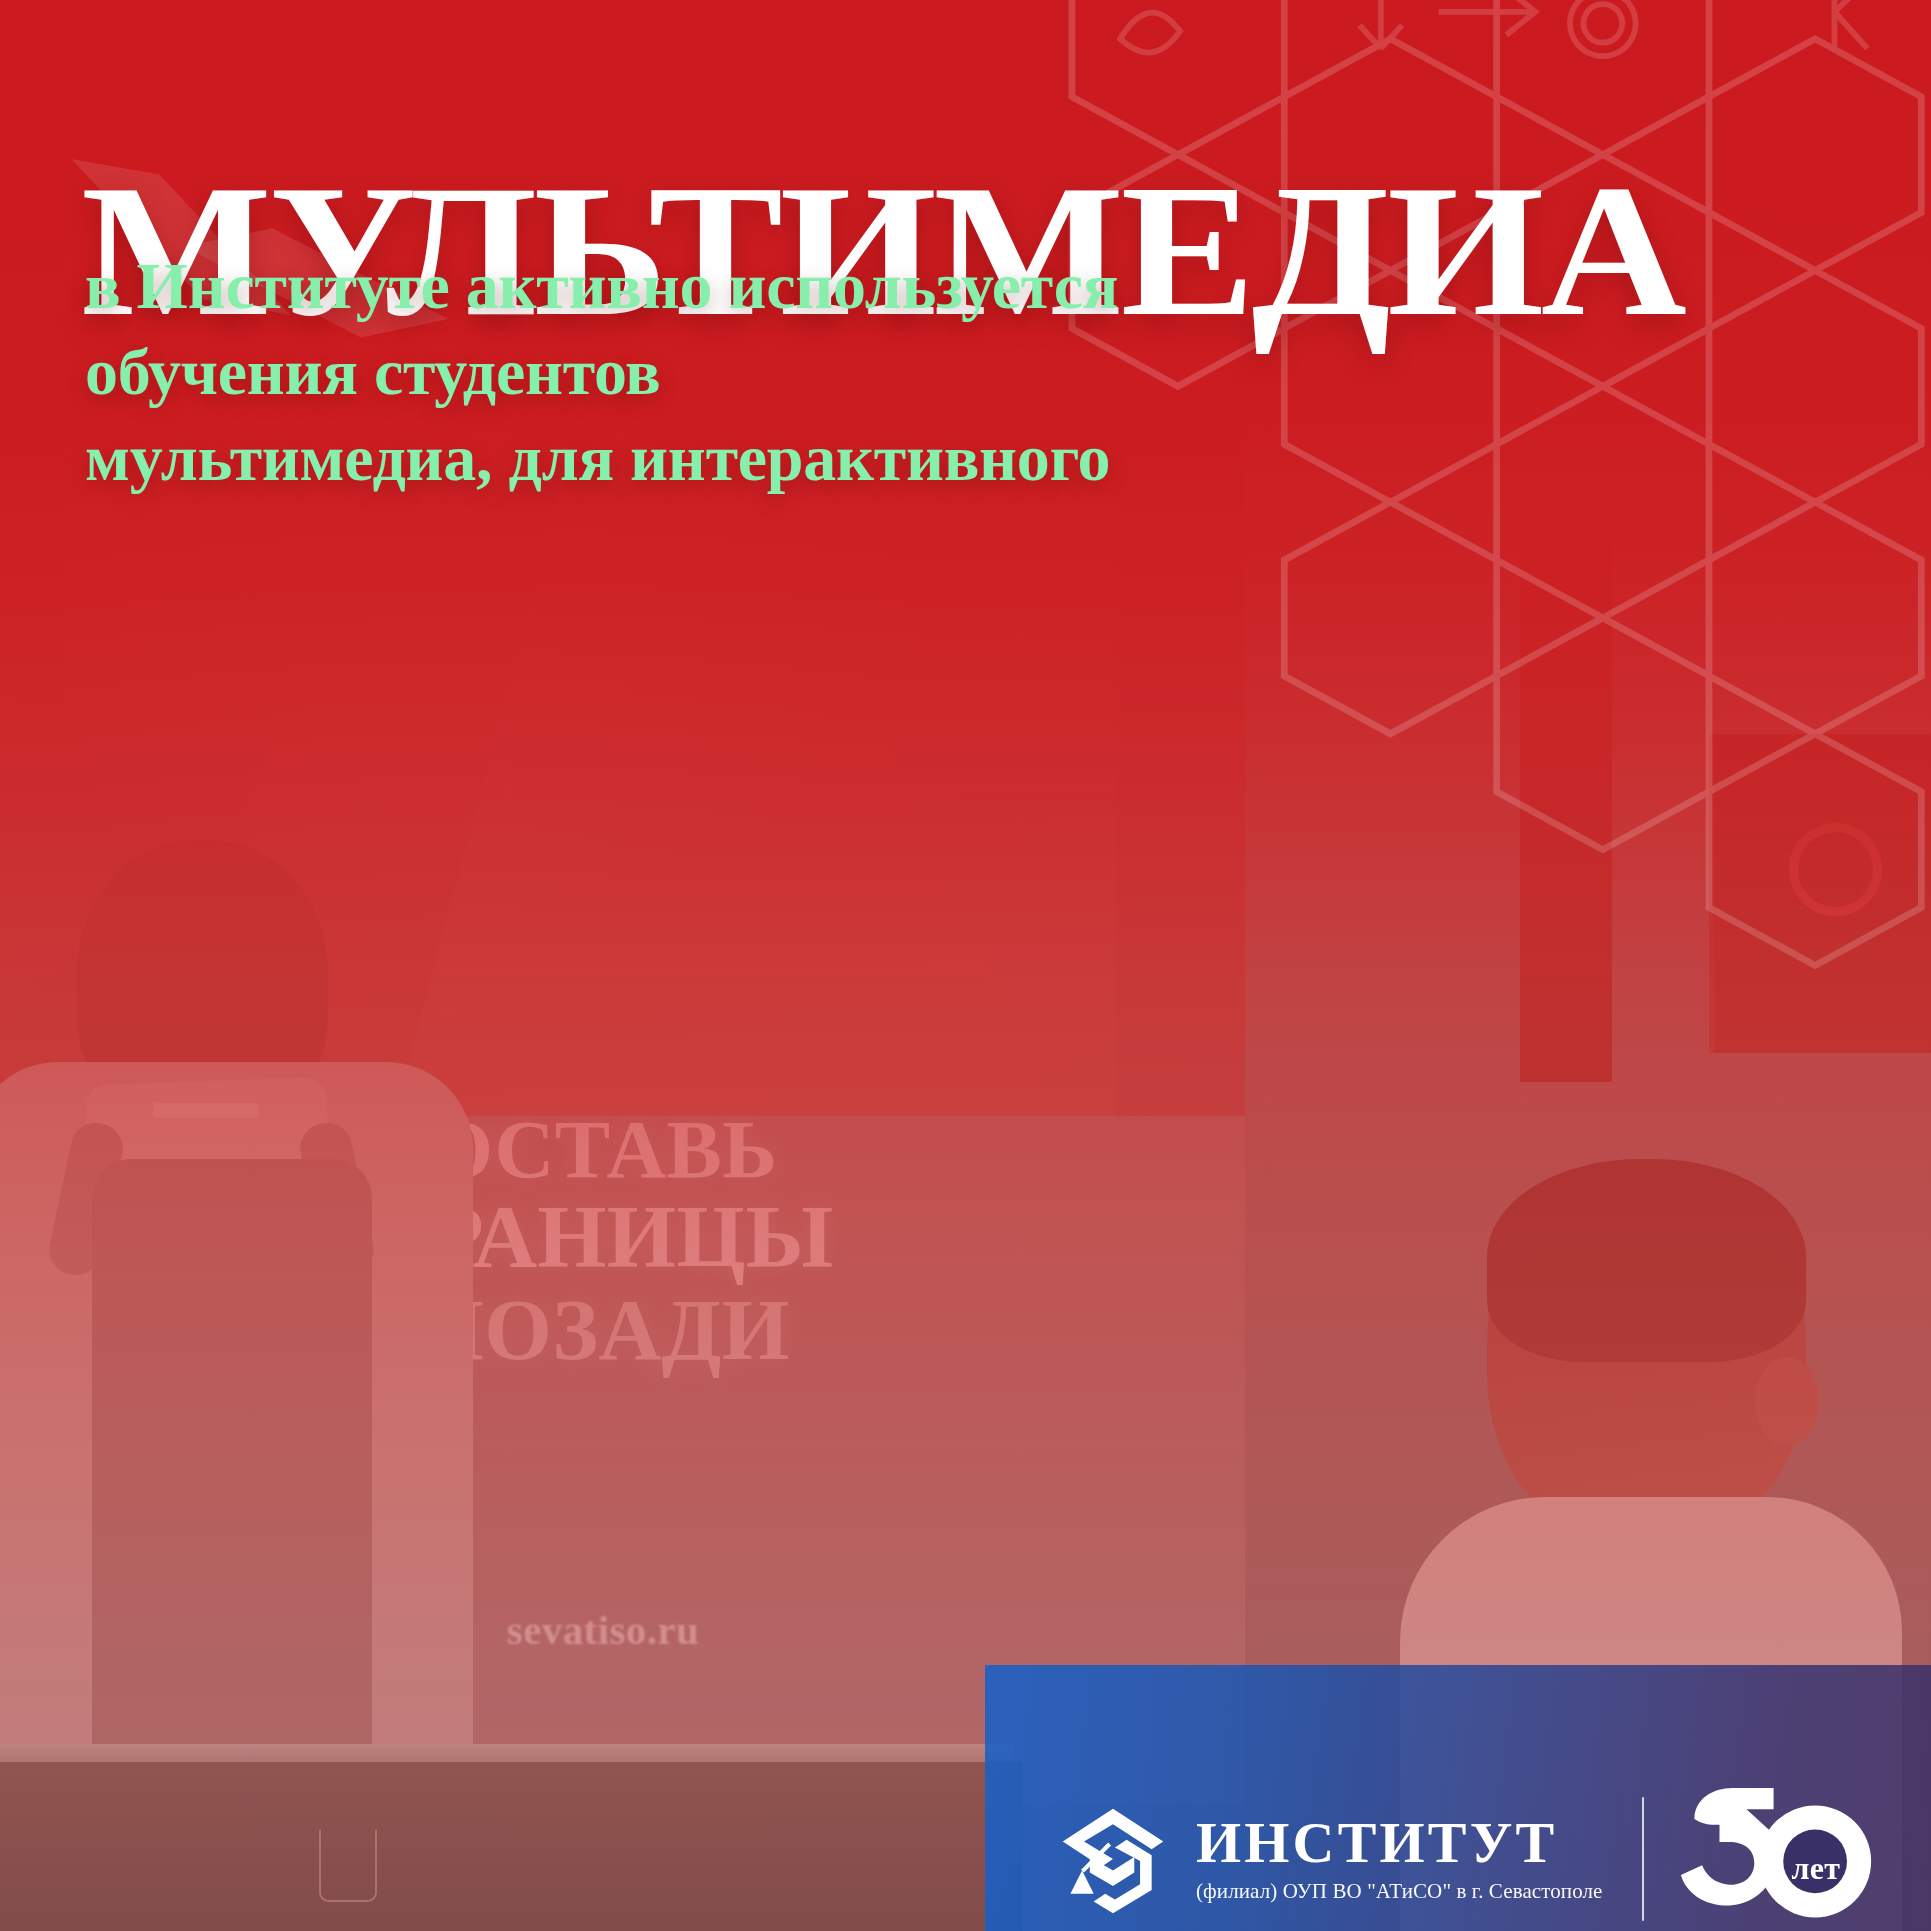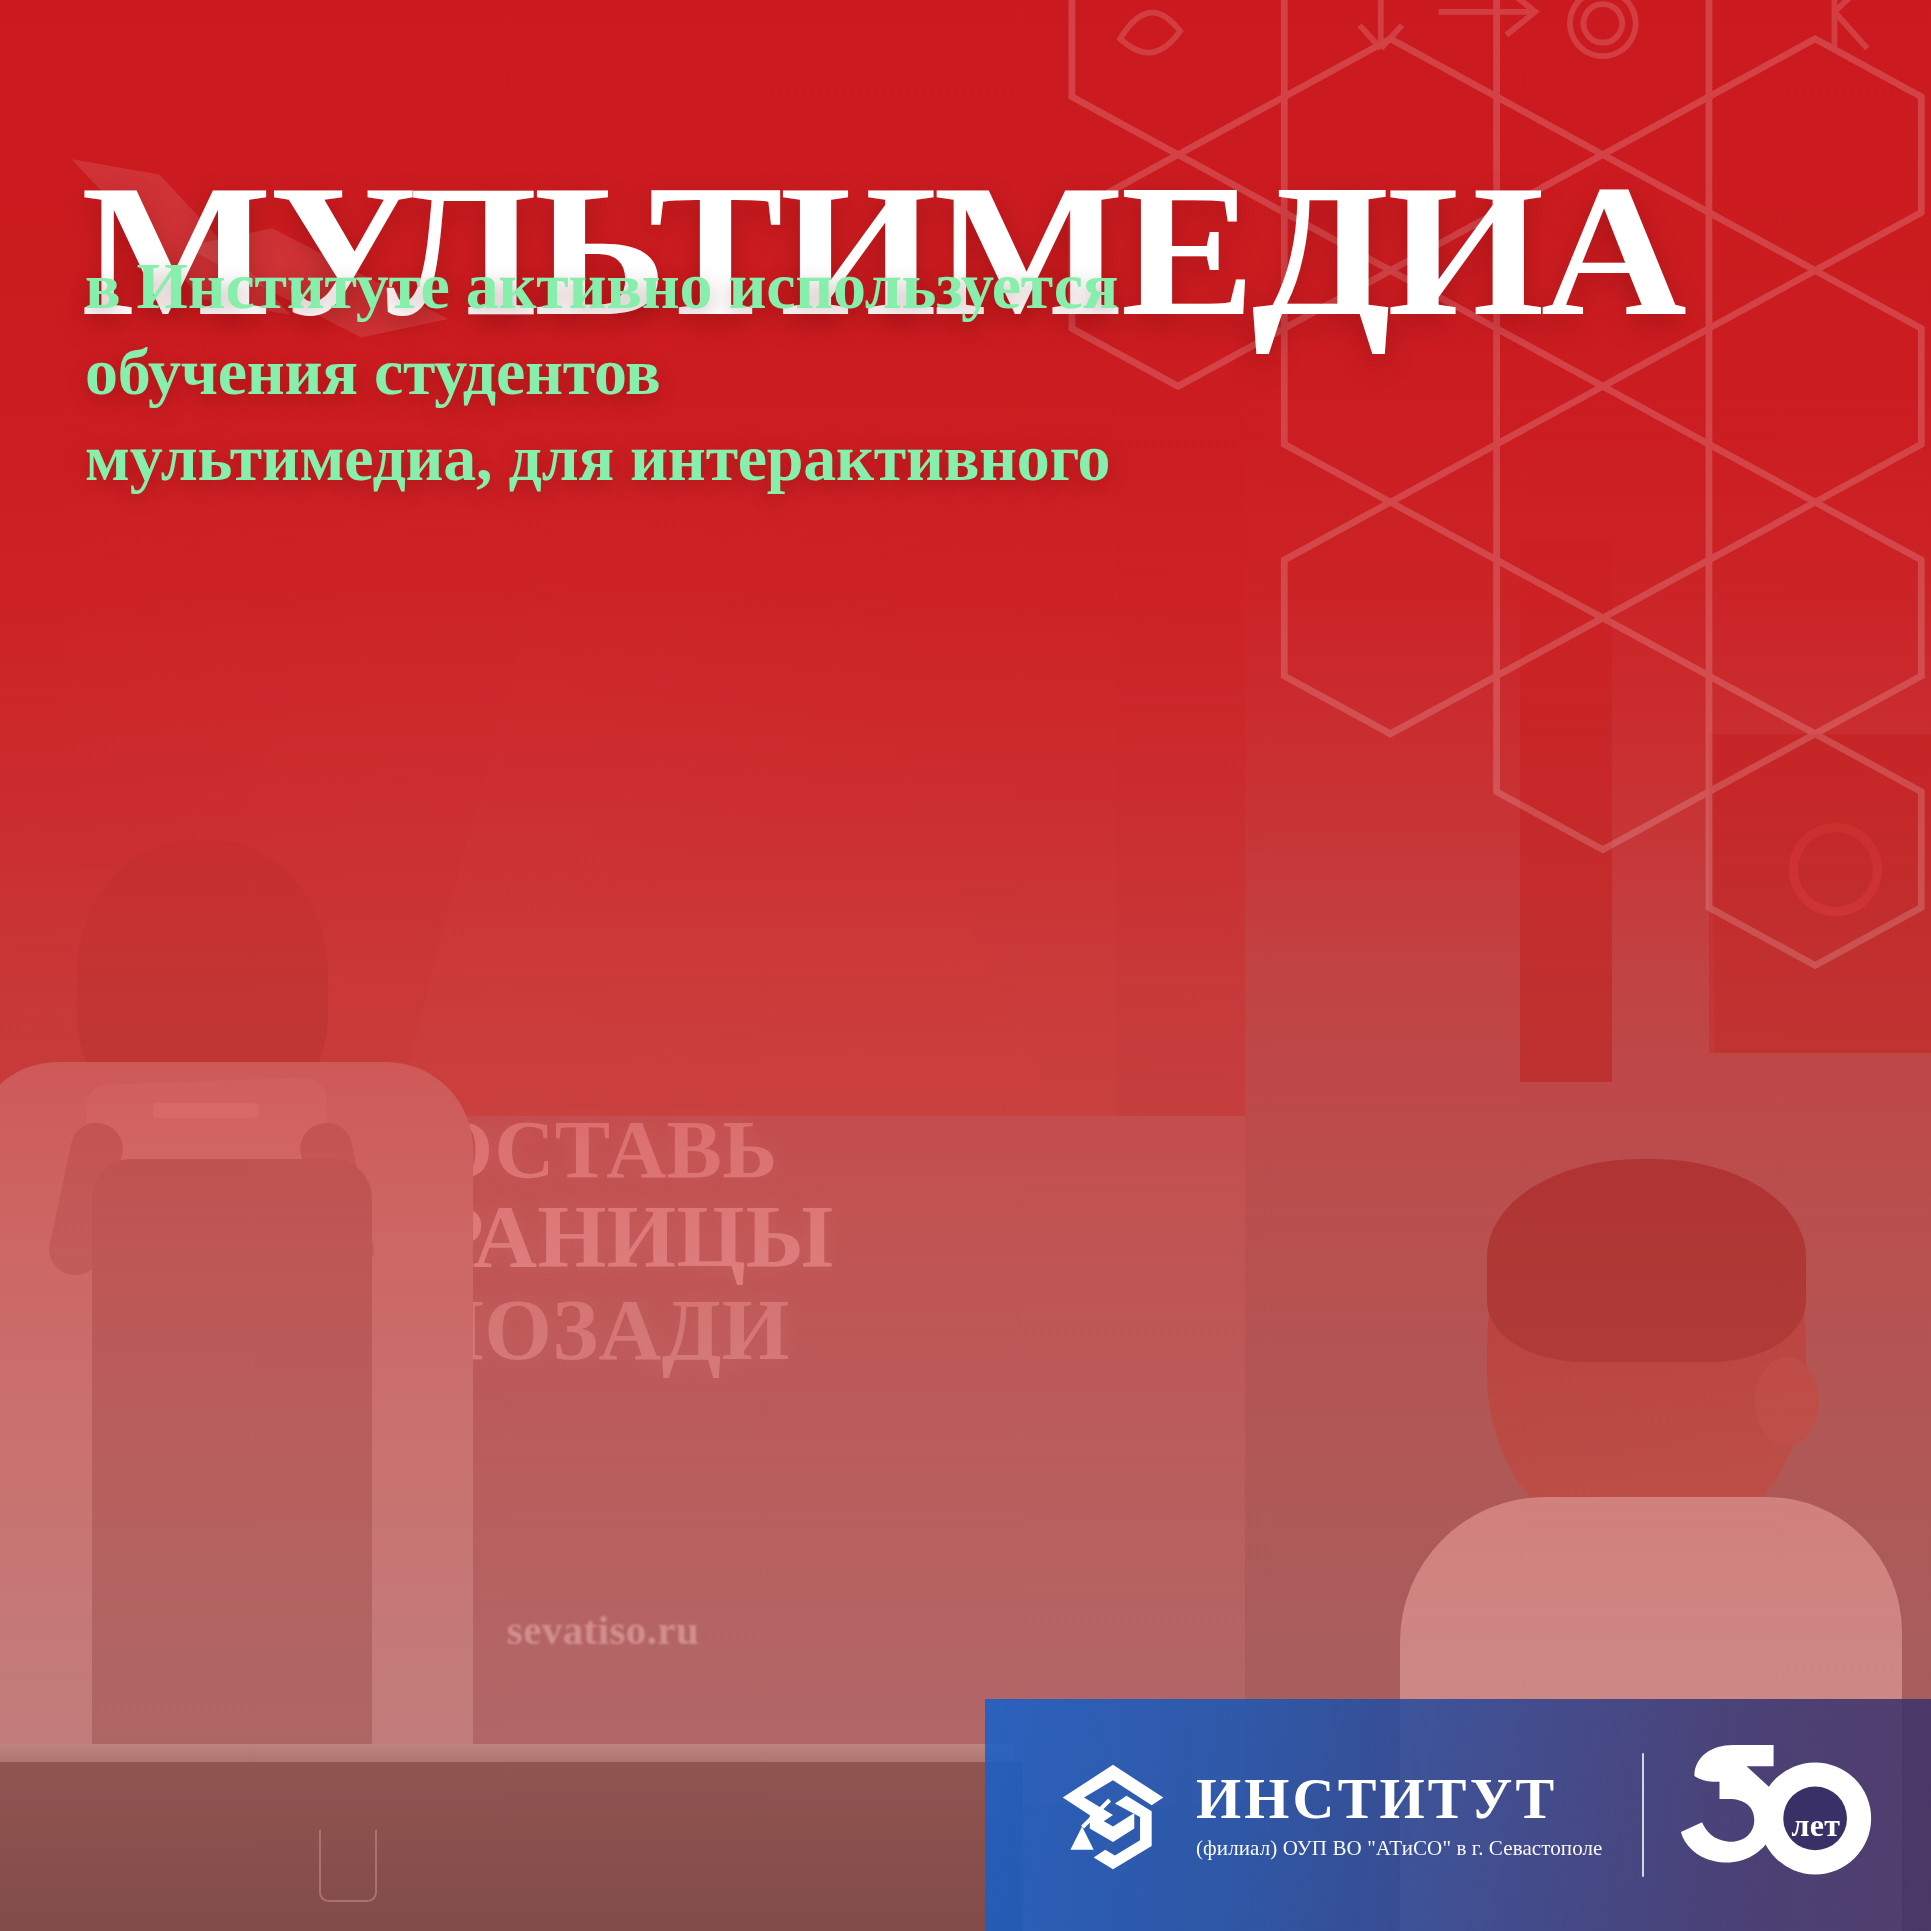--- a/index.html
+++ b/index.html
@@ -208,28 +208,28 @@
     font-size:66px;
     line-height:1.30;
     max-width:1274px;
     letter-spacing:-0.004em;
     text-shadow:0 5.8px 19.3px rgba(90,0,0,.30);
   }
   .subtitle span{display:block;}
 
   
   .footer{
-    position:absolute;left:985px;bottom:0;width:946px;height:232px;
+    position:absolute;left:985px;bottom:0;width:946px;height:266px;
     background:linear-gradient(100deg,
        rgba(24,96,200,.88) 0%,
        rgba(28,86,178,.86) 28%,
        rgba(42,64,140,.84) 58%,
        rgba(52,50,112,.84) 82%,
        rgba(58,48,104,.84) 100%);
-    display:flex;align-items:center;
+    display:flex;align-items:flex-end;
   }
   .footer-inner{display:flex;align-items:center;width:100%;padding:0 37px 0 70px;}
 
   .emblem{width:116px;height:116px;flex:0 0 116px;margin-right:25px;}
   .emblem svg{width:100%;height:100%;display:block;}
 
   .brand-text{display:flex;flex-direction:column;justify-content:center;}
   .brand-line1{
     color:#fff;font-weight:900;font-size:58px;line-height:1;
     letter-spacing:.055em;

